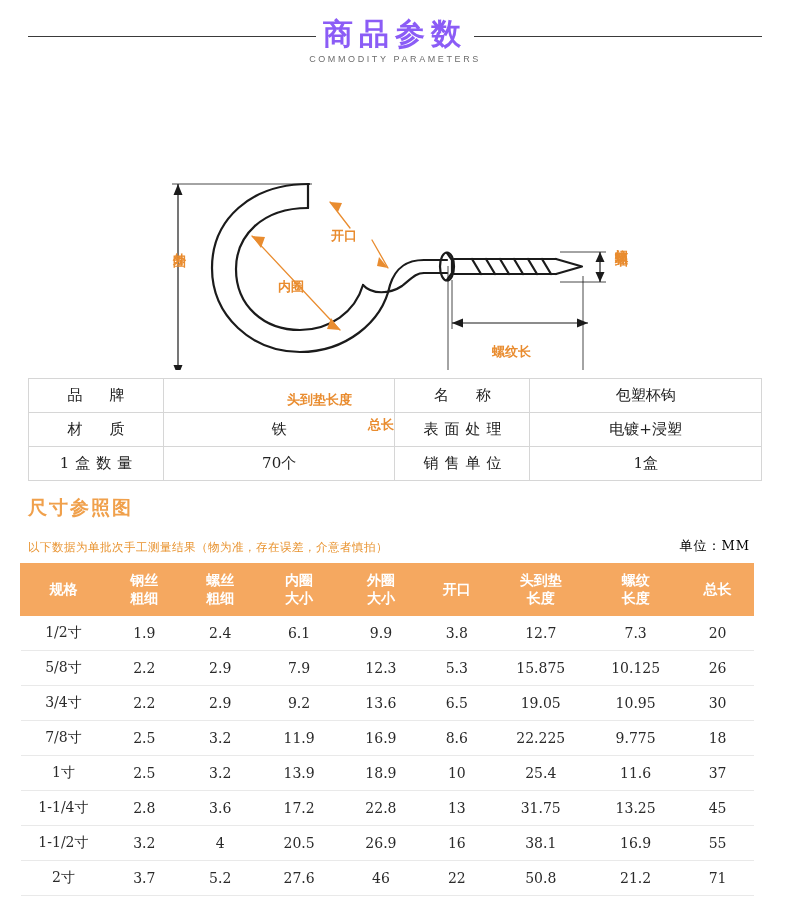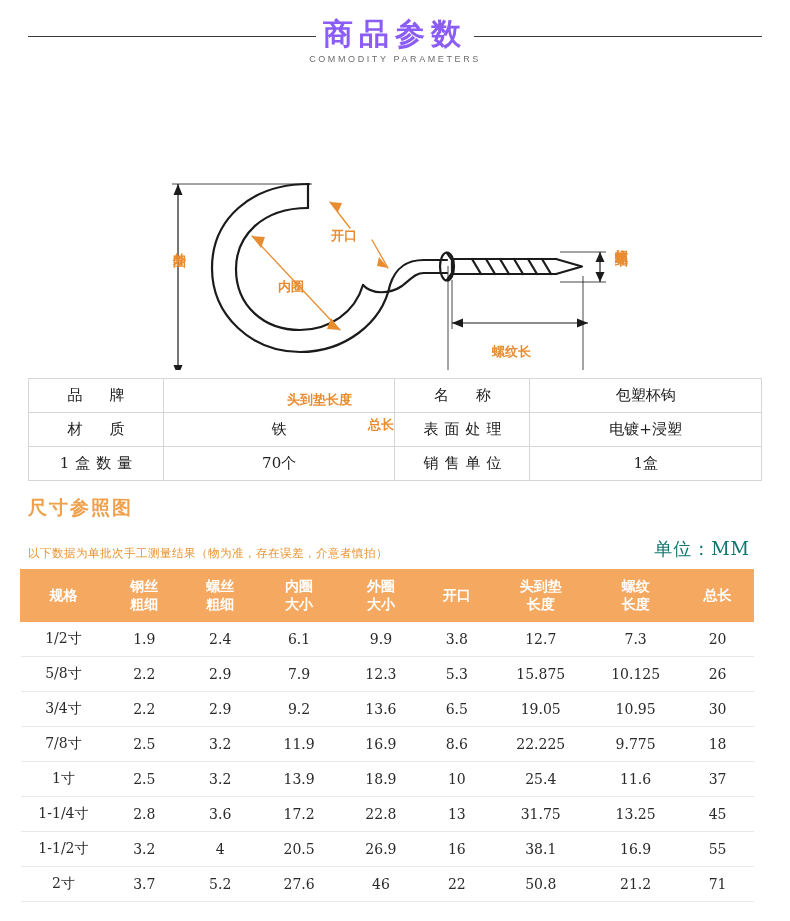--- a/index.html
+++ b/index.html
@@ -82,21 +82,21 @@
   .dim-note-row {
     display: flex; justify-content: space-between; align-items: flex-end;
     margin-top: 16px;
   }
   .dim-note {
     font-family: "DejaVu Serif", serif;
     font-size: 11.5px; color: #e8922e; letter-spacing: 0.5px;
   }
   .dim-unit {
     font-family: "DejaVu Serif", serif;
-    font-size: 18px; color: #0f766e; letter-spacing: 1px;
+    font-size: 13px; color: #000000; letter-spacing: 1px;
     padding-right: 12px;
   }
 
   
   .data-wrap { padding: 8px 28px 0 20px; }
   table.data {
     width: 734px;
     border-collapse: collapse;
     font-family: "DejaVu Serif", serif;
     font-size: 14px;

